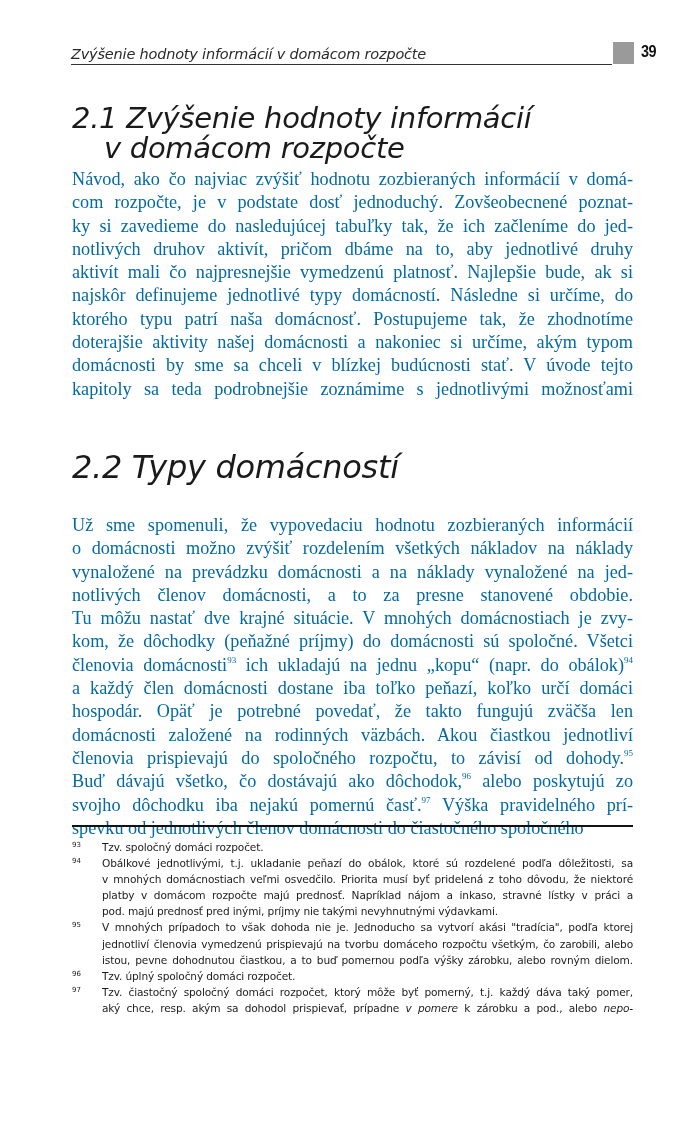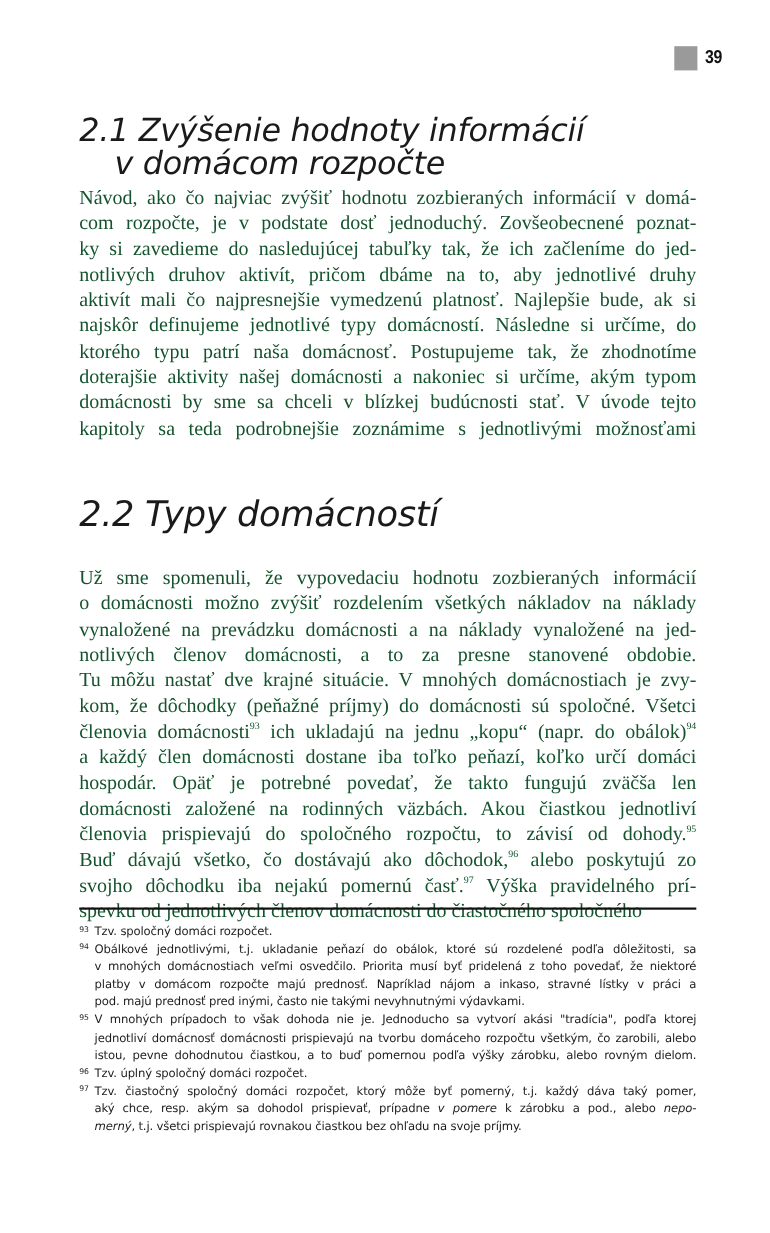--- a/index.html
+++ b/index.html
@@ -9,40 +9,43 @@
   .running-head { position:absolute; left:71px; top:40px; width:541px; height:24px; border-bottom:1px solid #333; }
   .running-title { position:absolute; left:0; bottom:2px; font-family:"DejaVu Sans", sans-serif; font-style:italic; font-size:14.5px; color:#2a2a2a; letter-spacing:-0.2px; white-space:nowrap; }
   .head-box { position:absolute; left:613px; top:42px; width:21px; height:22px; background:#9a9a9a; }
   .page-number { position:absolute; left:641px; top:42px; font-family:"Liberation Sans", sans-serif; font-weight:bold; font-size:17px; color:#111; transform:scaleX(0.85); transform-origin:left top; letter-spacing:-0.5px; }
 
   h2 { margin:0; font-family:"DejaVu Sans", sans-serif; font-style:italic; font-weight:normal; color:#1a1a1a; }
   .h21 { position:absolute; left:72px; top:103px; font-size:29px; line-height:30px; letter-spacing:-0.3px; }
   .h21 .l2 { display:block; padding-left:32px; }
   .h22 { position:absolute; left:72px; top:452px; font-size:32px; line-height:30px; letter-spacing:-0.3px; }
 
-  .body { position:absolute; left:72px; width:561px; font-family:"Liberation Serif", serif; font-size:18.2px; line-height:23.3px; text-align:justify; color:#14532d; }
+  .body { position:absolute; left:72px; width:561px; font-family:"Liberation Serif", serif; font-size:18.2px; line-height:23.3px; text-align:justify; color:#0369a1; }
   .body .ln { display:block; text-align:justify; text-align-last:justify; white-space:nowrap; height:23.3px; }
   .body .ln.last { text-align-last:left; }
   .p1 { top:168px; }
   .p2 { top:514px; }
   sup { font-size:9px; line-height:0; vertical-align:super; position:relative; top:-1px; }
 
   .fn-rule { position:absolute; left:72px; top:825px; width:561px; height:2px; background:#111; }
   .footnotes { position:absolute; left:72px; top:839px; width:561px; font-family:"DejaVu Sans", sans-serif; font-size:10.6px; line-height:16.1px; color:#1c1c1c; }
   .fn { position:relative; padding-left:14px; }
   .fn .num { position:absolute; left:0; top:0; font-size:7px; line-height:12px; }
-  .fn .ln { display:block; white-space:nowrap; text-align:justify; text-align-last:justify; height:16.1px; letter-spacing:-0.15px; }
+  .fn .ln { display:block; white-space:nowrap; text-align:justify; text-align-last:justify; height:16.1px; letter-spacing:-0.15px;margin-left:16px; }
   .fn .ln.last { text-align-last:left; }
   em { font-style:italic; }
 </style>
 </head>
 <body>
 
 <div class="page">
 
+  <div class="running-head">
+    <span class="running-title">Zvýšenie hodnoty informácií v domácom rozpočte</span>
+  </div>
   <div class="head-box"></div>
   <div class="page-number">39</div>
 
   <h2 class="h21">
     <span>2.1 Zvýšenie hodnoty informácií</span>
     <span class="l2">v  domácom rozpočte</span>
   </h2>
 
   <div class="body p1">
     <span class="ln">Návod, ako čo najviac zvýšiť hodnotu zozbieraných informácií v domá-</span>
@@ -79,35 +82,34 @@
   <div class="fn-rule"></div>
 
   <div class="footnotes">
     <div class="fn">
       <span class="num">93</span>
       <span class="ln last">Tzv. spoločný domáci rozpočet.</span>
     </div>
     <div class="fn">
       <span class="num">94</span>
       <span class="ln">Obálkové jednotlivými, t.j. ukladanie peňazí do obálok, ktoré sú rozdelené podľa dôležitosti, sa</span>
-      <span class="ln">v mnohých domácnostiach veľmi osvedčilo. Priorita musí byť pridelená z toho povedať, že niektoré</span>
+      <span class="ln">v mnohých domácnostiach veľmi osvedčilo. Priorita musí byť pridelená z toho dôvodu, že niektoré</span>
       <span class="ln">platby v domácom rozpočte majú prednosť. Napríklad nájom a inkaso, stravné lístky v práci a</span>
-      <span class="ln last">pod. majú prednosť pred inými, často nie takými nevyhnutnými výdavkami.</span>
+      <span class="ln last">pod. majú prednosť pred inými, príjmy nie takými nevyhnutnými výdavkami.</span>
     </div>
     <div class="fn">
       <span class="num">95</span>
       <span class="ln">V mnohých prípadoch to však dohoda nie je. Jednoducho sa vytvorí akási "tradícia", podľa ktorej</span>
-      <span class="ln">jednotliví domácnosť domácnosti prispievajú na tvorbu domáceho rozpočtu všetkým, čo zarobili, alebo</span>
+      <span class="ln">jednotliví členovia vymedzenú prispievajú na tvorbu domáceho rozpočtu všetkým, čo zarobili, alebo</span>
       <span class="ln">istou, pevne dohodnutou čiastkou, a to buď pomernou podľa výšky zárobku, alebo rovným dielom.</span>
     </div>
     <div class="fn">
       <span class="num">96</span>
       <span class="ln last">Tzv. úplný spoločný domáci rozpočet.</span>
     </div>
     <div class="fn">
       <span class="num">97</span>
       <span class="ln">Tzv. čiastočný spoločný domáci rozpočet, ktorý môže byť pomerný, t.j. každý dáva taký pomer,</span>
       <span class="ln"><span>aký chce, resp. akým sa dohodol prispievať, prípadne </span><em>v pomere</em><span> k zárobku a pod., alebo </span><em>nepo-</em></span>
-      <span class="ln last"><em>merný</em><span>, t.j. všetci prispievajú rovnakou čiastkou bez ohľadu na svoje príjmy.</span></span>
     </div>
   </div>
 
 </div>
 
 </body></html>

